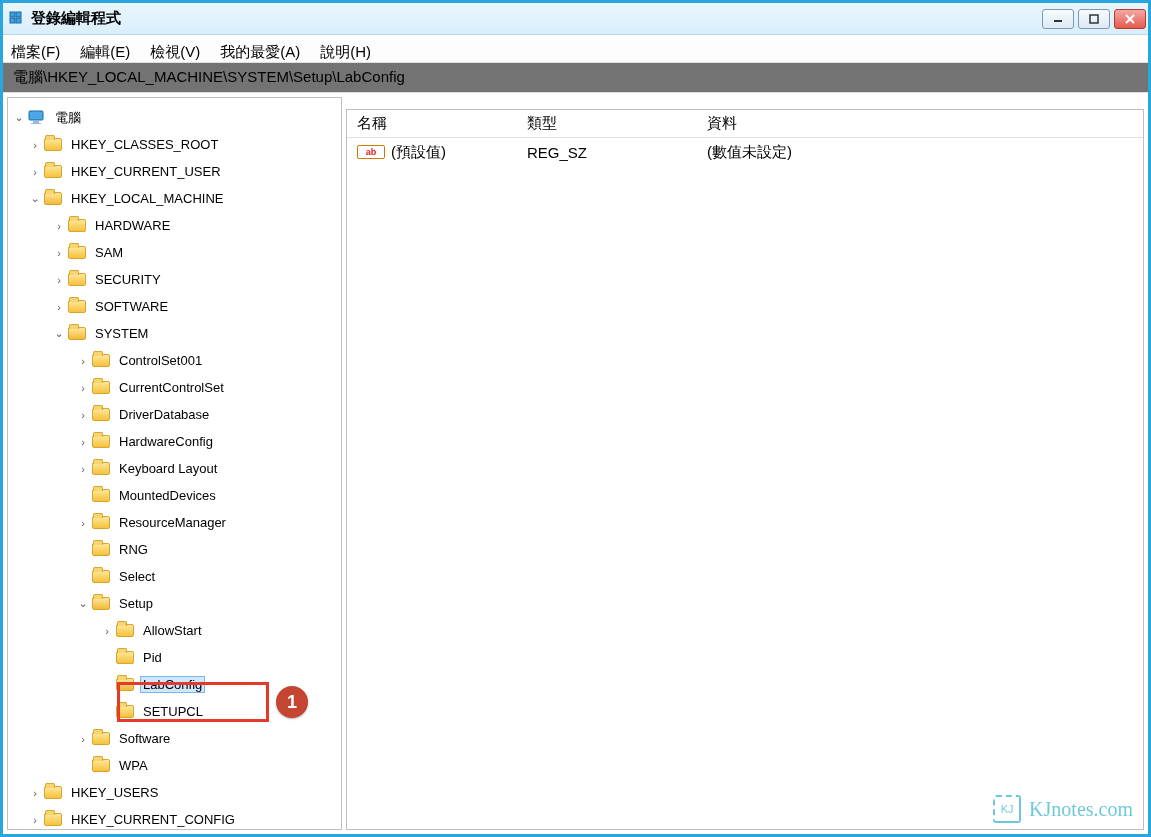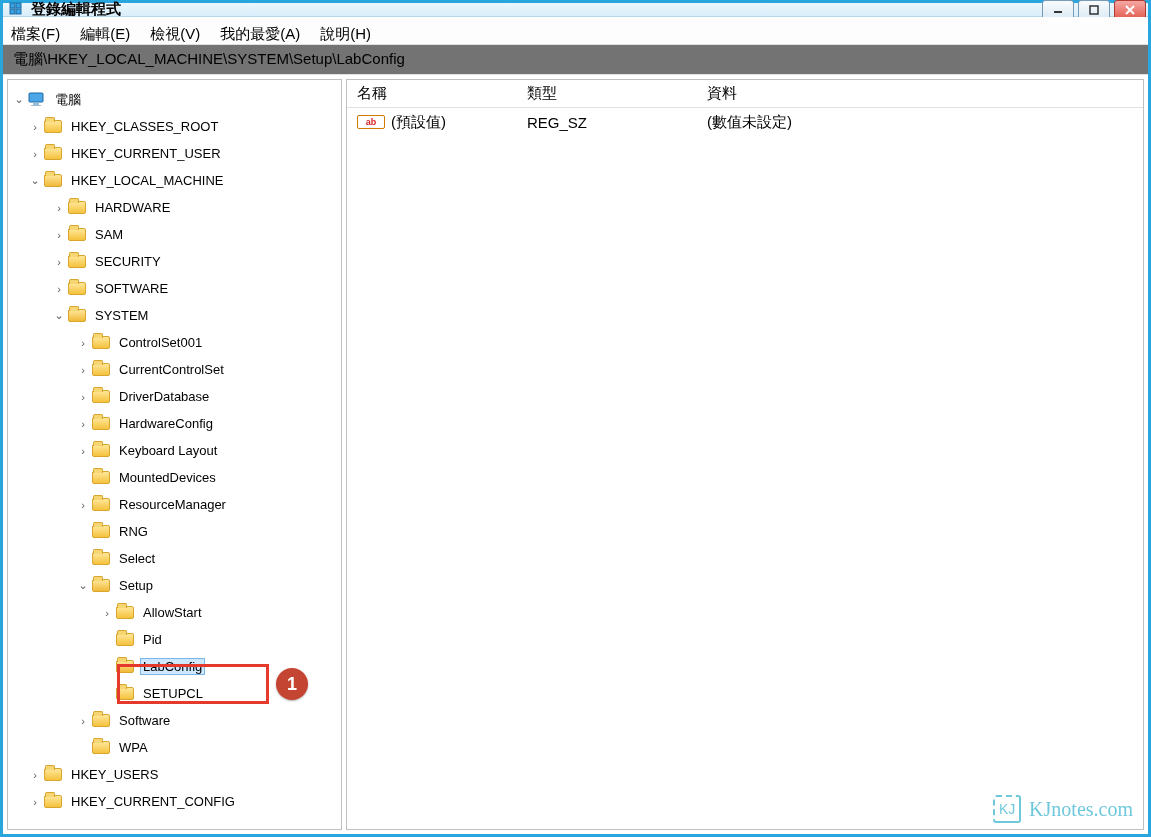--- a/index.html
+++ b/index.html
@@ -1,30 +1,30 @@
 <!DOCTYPE html>
 <html><head>
 <meta charset="utf-8">
 <style>
   * { box-sizing: border-box; margin: 0; padding: 0; }
   body { font-family: "Microsoft JhengHei", "Segoe UI", sans-serif; font-size: 15px; background: #fff; color: #000; }
   .window { border: 3px solid #2aa6de; width: 1151px; height: 837px; display: flex; flex-direction: column; background: #fff; position: relative; }
-  .titlebar { height: 14px; background: linear-gradient(#eaf6fc, #d9eefb); display: flex; align-items: center; padding: 0 2px 0 6px; border-bottom: 1px solid #b8d8ea; }
+  .titlebar { height: 32px; background: linear-gradient(#eaf6fc, #d9eefb); display: flex; align-items: center; padding: 0 2px 0 6px; border-bottom: 1px solid #b8d8ea; }
   .titlebar .app-icon { width: 16px; height: 16px; margin-right: 6px; }
   .titlebar .title { font-weight: bold; font-size: 15px; flex: 1; }
   .win-controls { display: flex; gap: 4px; }
   .win-btn { width: 32px; height: 20px; border: 1px solid #7a99b3; border-radius: 3px; background: linear-gradient(#f7fbfe,#dceaf4); display:flex; align-items:center; justify-content:center; font-size:11px; }
   .win-btn.close { background: linear-gradient(#f6a8a4,#e35b4f); border-color:#b33a31; color:#fff; font-weight:bold; }
   .menubar { height: 28px; display: flex; align-items: flex-end; padding: 0 8px; gap: 20px; border-bottom: 1px solid #e0e0e0; background:#fdfdfd; }
   .menubar span { font-size: 15px; }
   .pathbar { height: 30px; display: flex; align-items: center; padding: 0 10px; border-bottom: 1px solid #e0e0e0; font-size: 15px; background:#737373; }
   .content { flex: 1; display: flex; min-height:0; }
   .tree-pane { width: 335px; border: 1px solid #bfbfbf; margin: 4px 0 4px 4px; overflow-y: auto; overflow-x: hidden; padding: 6px 0; }
   .splitter { width: 4px; cursor: ew-resize; }
-  .list-pane { flex: 1; border: 1px solid #bfbfbf; margin: 4px 4px 4px 0; overflow:auto; position:relative; }
+  .list-pane { flex: 1; border: 1px solid #bfbfbf; margin: 16px 4px 4px 0; overflow:auto; position:relative; }
   .list-header { display: flex; border-bottom: 1px solid #e0e0e0; height: 28px; align-items:center; background:#fff; }
   .list-header .col { padding: 0 10px; font-size: 15px; }
   .list-header .c1 { width: 170px; }
   .list-header .c2 { width: 180px; }
   .list-header .c3 { flex:1; }
   .list-row { display: flex; height: 28px; align-items: center; }
   .list-row .col { padding: 0 10px; font-size: 15px; }
   .list-row .c1 { width: 170px; display:flex; align-items:center; gap:6px; }
   .list-row .c2 { width: 180px; }
   .list-row .c3 { flex:1; }
@@ -47,21 +47,21 @@
   .depth1 > .node { padding-left: 20px; }
   .depth2 > .node { padding-left: 44px; }
   .depth3 > .node { padding-left: 68px; }
   .depth4 > .node { padding-left: 92px; }
   
   .tree li::before { content:""; position:absolute; left:0; top:0; bottom:0; }
   
   .annot-box { position:absolute; border:3px solid #e53a2b; pointer-events:none; }
   .annot-badge { position:absolute; width:32px; height:32px; border-radius:50%; background:#c44531; color:#fff; display:flex; align-items:center; justify-content:center; font-weight:bold; font-size:18px; pointer-events:none; box-shadow:0 1px 2px rgba(0,0,0,0.3); }
   .watermark { position:absolute; right:10px; bottom:6px; display:flex; align-items:center; gap:8px; color:#5fc3d8; font-family: Georgia, serif; font-size:20px; opacity:0.9; pointer-events:none; }
-  .watermark .wm-icon { width:28px; height:28px; border:2px dashed #5fc3d8; border-right-style:solid; border-bottom-style:solid; display:flex; align-items:center; justify-content:center; font-size:14px; font-family:sans-serif; border-radius:3px; }
+  .watermark .wm-icon { width:28px; height:28px; border:2px dashed #5fc3d8; border-right-style:solid; border-bottom-style:solid; display:flex; align-items:center; justify-content:center; font-size:11px; font-family:sans-serif; border-radius:3px; }
 </style>
 </head>
 <body>
 
 <div class="window">
 
   <div class="titlebar">
     <span class="app-icon">
       <svg width="16" height="16" viewBox="0 0 16 16">
           <rect x="1" y="1" width="5" height="5" fill="#3aa0e0" stroke="#1b6aa5"></rect>

